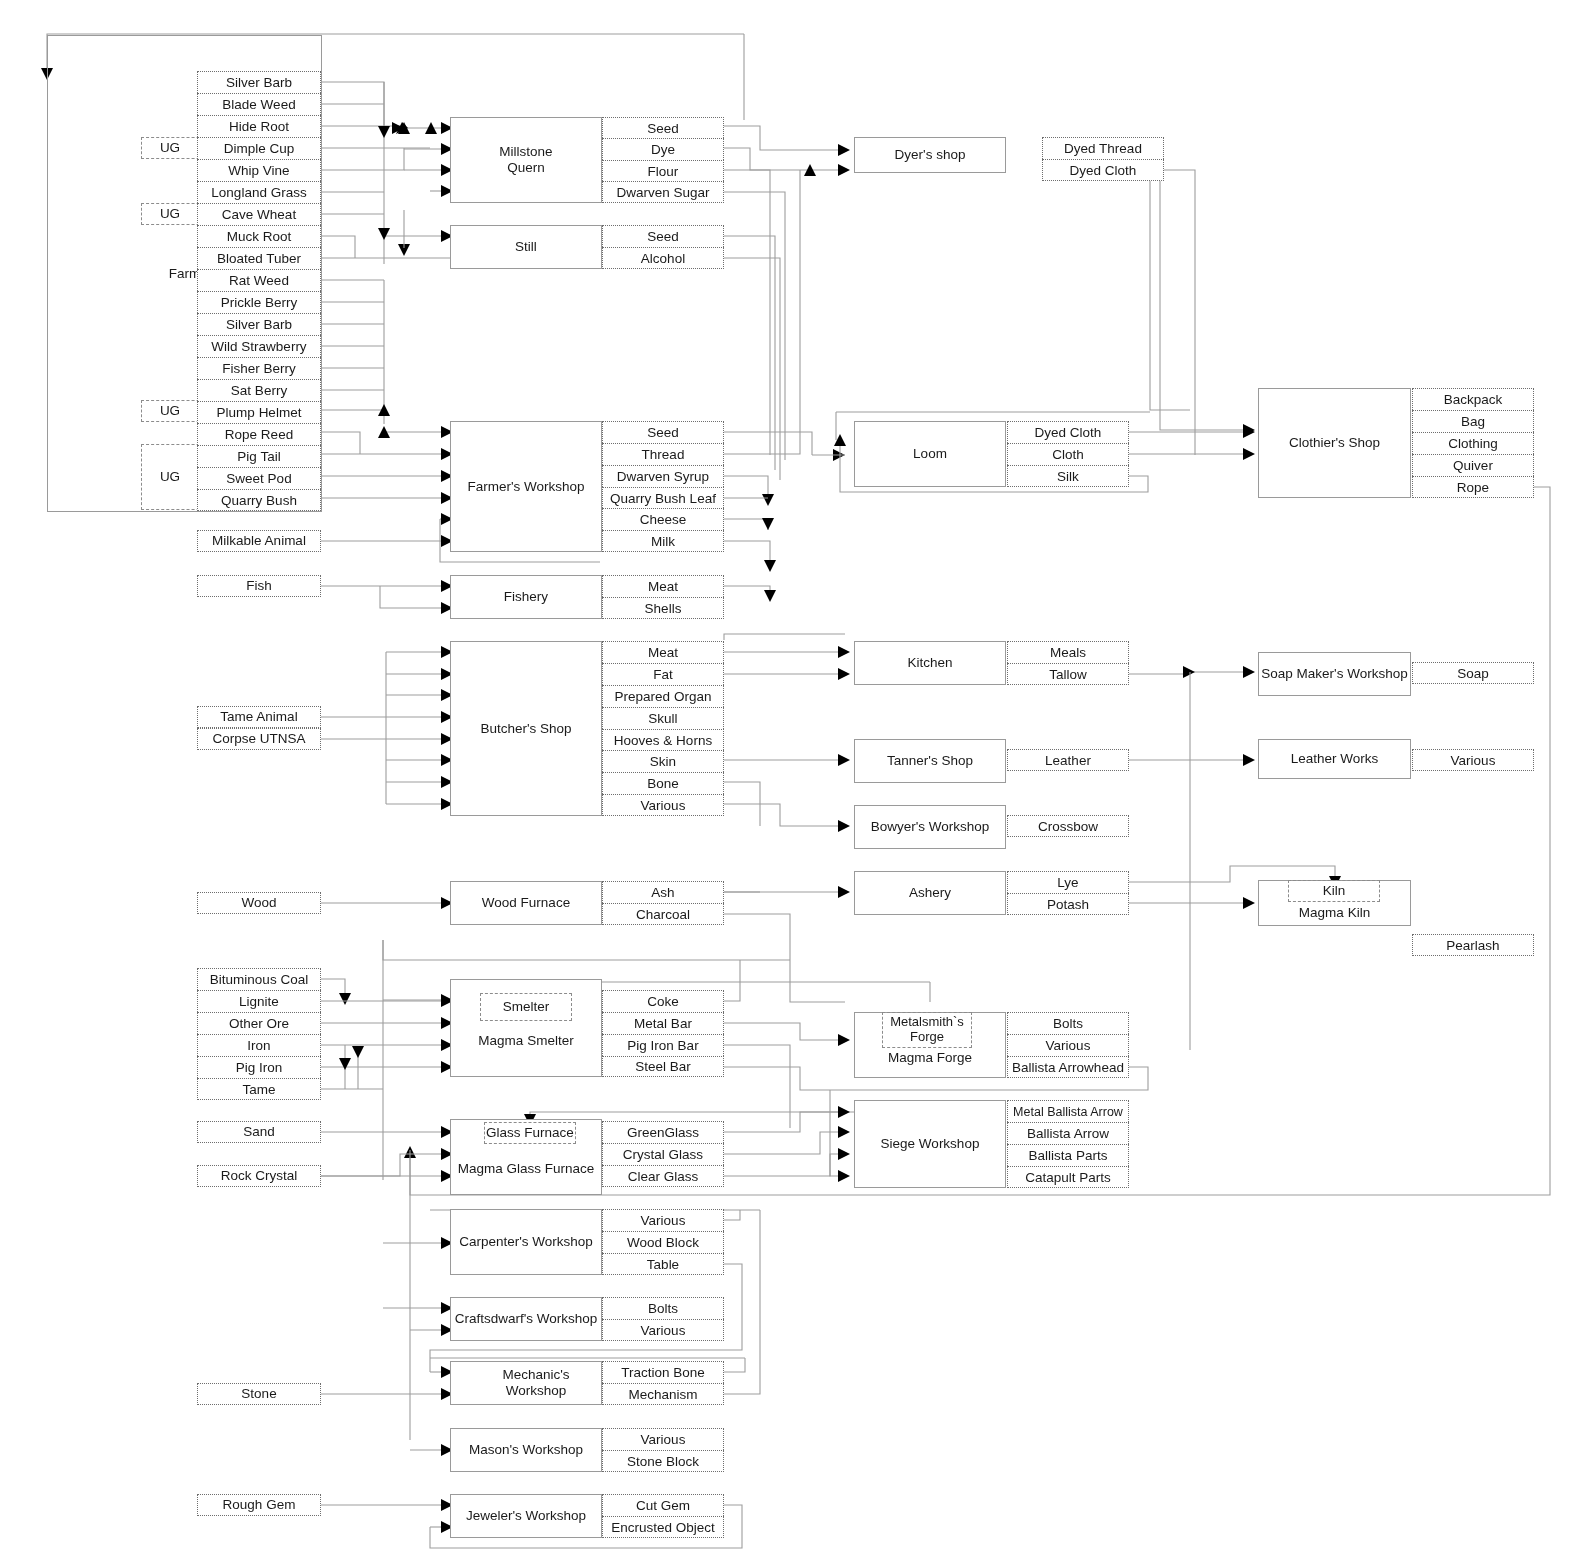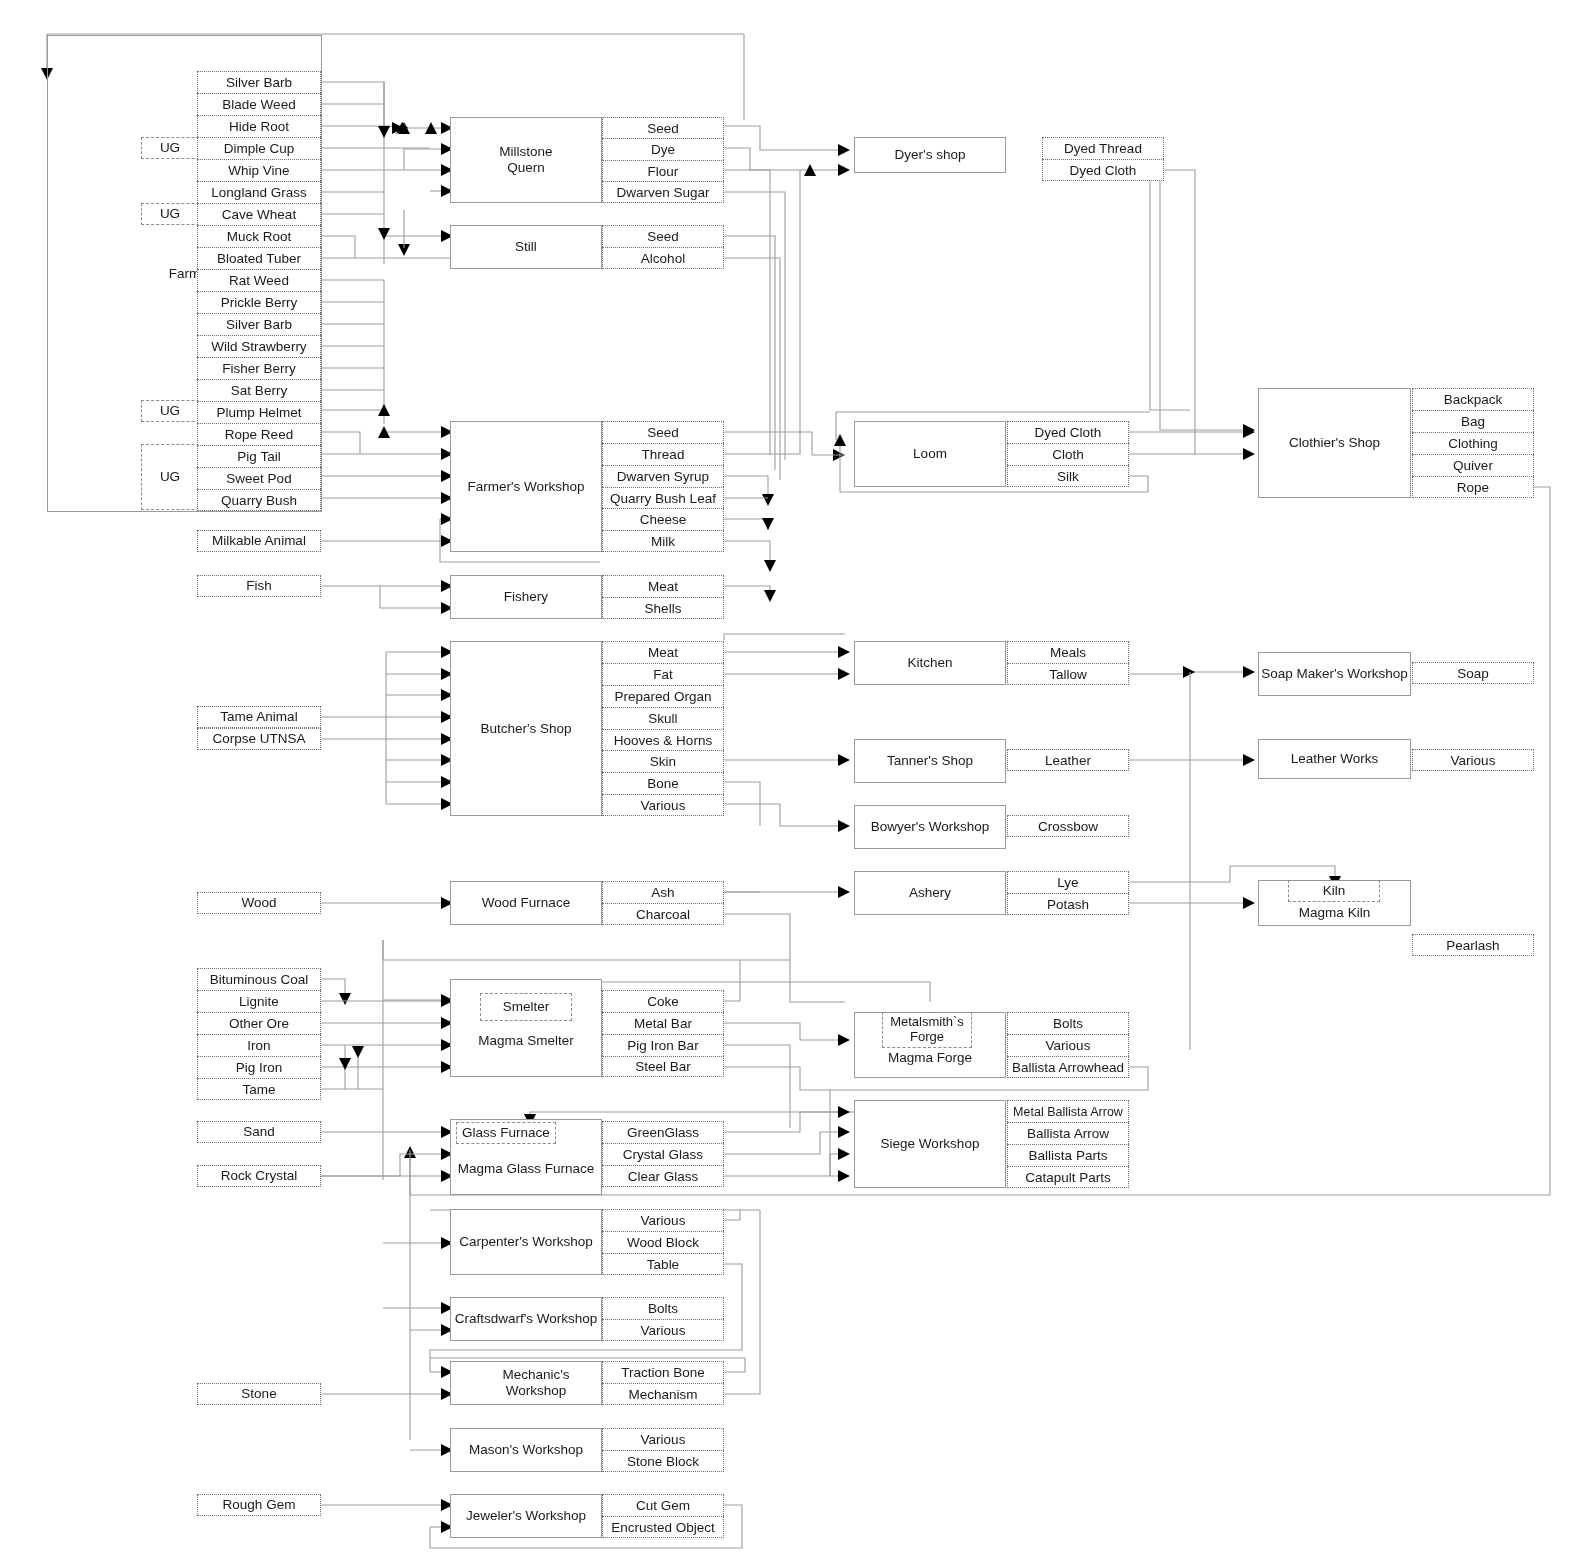--- a/index.html
+++ b/index.html
@@ -399,21 +399,21 @@
   <div class="stack" style="left:602px;top:990px;width:122px;">
     <div class="cell" style="height:22px">Coke</div>
     <div class="cell" style="height:22px">Metal Bar</div>
     <div class="cell" style="height:22px">Pig Iron Bar</div>
     <div class="cell" style="height:21px">Steel Bar</div>
   </div>
 
   <div class="node solid" style="left:450px;top:1119px;width:152px;height:76px;">
     <span style="margin-top:24px;">Magma Glass Furnace</span>
   </div>
-  <div class="node dashed nofill" style="left:456px;top:1122px;width:100px;height:22px;">Glass Furnace</div>
+  <div class="node dashed nofill" style="left:484px;top:1122px;width:92px;height:22px;">Glass Furnace</div>
   <div class="stack" style="left:602px;top:1121px;width:122px;">
     <div class="cell" style="height:22px">GreenGlass</div>
     <div class="cell" style="height:22px">Crystal Glass</div>
     <div class="cell" style="height:22px">Clear Glass</div>
   </div>
 
   <div class="node solid" style="left:450px;top:1209px;width:152px;height:66px;">Carpenter's Workshop</div>
   <div class="stack" style="left:602px;top:1209px;width:122px;">
     <div class="cell" style="height:22px">Various</div>
     <div class="cell" style="height:22px">Wood Block</div>

